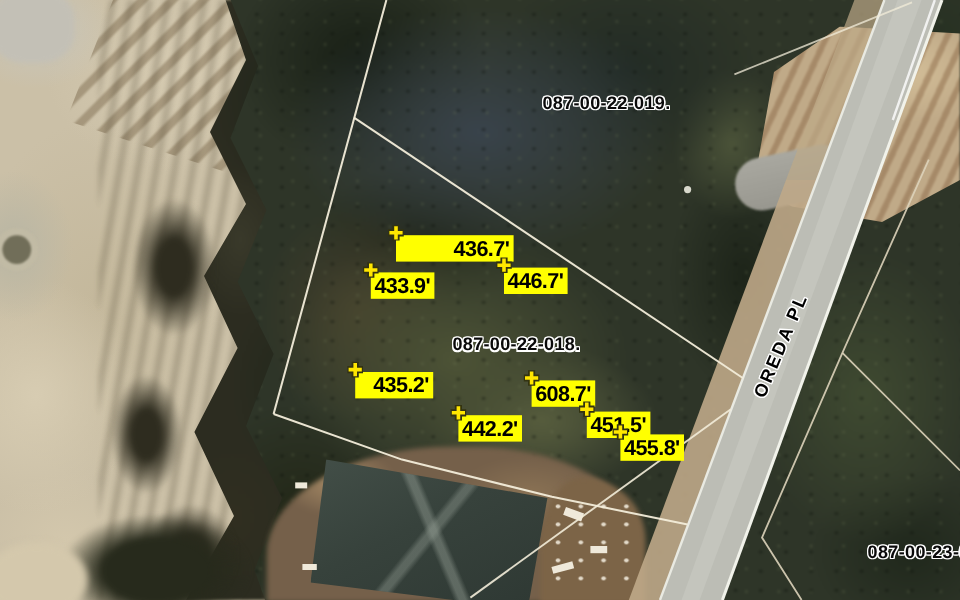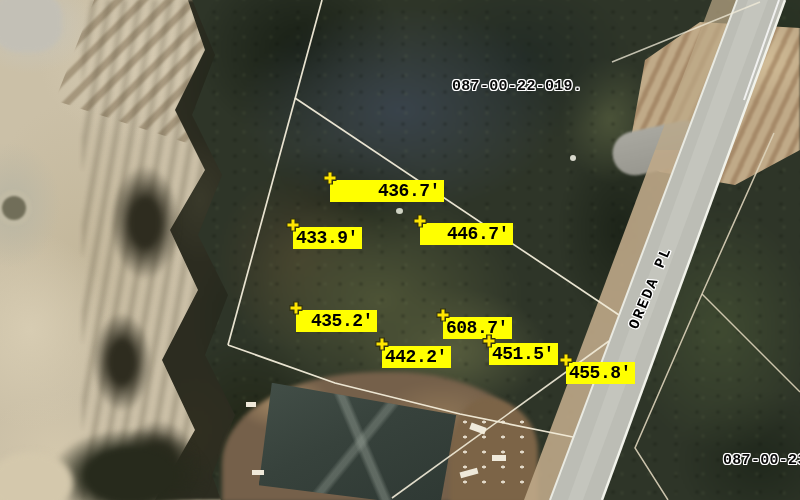--- a/index.html
+++ b/index.html
@@ -1,18 +1,18 @@
 <!DOCTYPE html>
 <html><head>
 <meta charset="utf-8">
 <style>
   html,body{margin:0;padding:0;background:#222;}
   #map{
     position:relative;width:800px;height:500px;overflow:hidden;
-    font-family:Liberation Mono, monospace;
+    font-family:Liberation Sans, sans-serif;
     background-color:#cbc0a7;
     background-image:
       radial-gradient(90px 70px at 30px 25px,#c8c6bc,transparent 70%),
       radial-gradient(70px 90px at 12px 205px,#bdb8a4 20%,transparent 70%),
       radial-gradient(120px 140px at 30px 330px,#d7ccb2,transparent 70%),
       radial-gradient(100px 80px at 55px 450px,#d3c7ac,transparent 70%),
       radial-gradient(160px 120px at 150px 60px,#d5cab1,transparent 70%),
       radial-gradient(140px 200px at 80px 250px,#c4b89c,transparent 75%);
     background-repeat:no-repeat;
   }
@@ -101,23 +101,23 @@
     text-shadow:-1px -1px 0 #fff,1px -1px 0 #fff,-1px 1px 0 #fff,1px 1px 0 #fff,0 -1px 0 #fff,0 1px 0 #fff,-1px 0 0 #fff,1px 0 0 #fff;}
   .parcel-019{left:452px;top:78px;}
   .parcel-018{left:377px;top:279px;}
   .parcel-023{left:723px;top:452px;}
   .road-label{left:651px;top:288px;transform:translate(-50%,-50%) rotate(-67deg);
     font-weight:bold;font-size:15px;letter-spacing:2px;color:#000;white-space:nowrap;
     text-shadow:-1px -1px 0 #fff,1px -1px 0 #fff,-1px 1px 0 #fff,1px 1px 0 #fff,0 -1px 0 #fff,0 1px 0 #fff,-1px 0 0 #fff,1px 0 0 #fff;}
   .elev{background:#ffff00;color:#000;font-weight:bold;font-size:18px;line-height:20px;
     padding:1px 4px 1px 3px;white-space:nowrap;letter-spacing:-.5px;}
   .elev .marker{left:-8px;top:-10px;}
-  .e0{left:330px;top:180px;padding-left:48px;} .e1{left:293px;top:227px;} .e2{left:420px;top:223px;}
+  .e0{left:330px;top:196px;padding-left:48px;} .e1{left:309px;top:227px;} .e2{left:420px;top:223px;}
   .e3{left:296px;top:310px;} .e4{left:382px;top:346px;} .e5{left:443px;top:317px;}
-  .e6{left:489px;top:343px;} .e7{left:566px;top:362px;}
+  .e6{left:489px;top:343px;} .e7{left:517px;top:362px;}
 </style>
 </head>
 <body>
 
 <div id="map">
 
   <div class="tl-gray"></div>
   <div class="stripes"></div>
   <div class="shadow-streaks"></div>
   <div class="dark-circle"></div>
@@ -153,20 +153,21 @@
     <line x1="322" y1="0" x2="228" y2="345" stroke="#f3edda" stroke-width="1.7" opacity="0.95"></line>
     <line x1="295" y1="98" x2="619" y2="315" stroke="#f3edda" stroke-width="1.7" opacity="0.95"></line>
     <polyline points="228,345 335,383 460,414 573,437" fill="none" stroke="#f3edda" stroke-width="1.7" opacity="0.95"></polyline>
     <line x1="392" y1="498" x2="609" y2="341" stroke="#f3edda" stroke-width="1.6" opacity="0.9"></line>
     <line x1="760" y1="2" x2="612" y2="62" stroke="#f3edda" stroke-width="1.5" opacity="0.75"></line>
     <polyline points="774,133 702,294 635,448 668,500" fill="none" stroke="#ddd3ba" stroke-width="1.5" opacity="0.9"></polyline>
     <line x1="702" y1="294" x2="800" y2="392" stroke="#ddd3ba" stroke-width="1.5" opacity="0.9"></line>
   </svg>
 
   <div class="parcel-label parcel-019">087-00-22-019.</div>
+  <div class="parcel-label parcel-018">087-00-22-018.</div>
   <div class="parcel-label parcel-023">087-00-23-00</div>
 
   <div class="road-label">OREDA PL</div>
 
   <div class="elev e0">
     <svg class="marker" width="16" height="16">
       <path d="M8 1.5 V14.5 M1.5 8 H14.5" stroke="#333311" stroke-width="6"></path>
       <path d="M8 2.5 V13.5 M2.5 8 H13.5" stroke="#ffe600" stroke-width="3"></path>
     </svg>
     <span style="position:static;">436.7'</span>
@@ -176,21 +177,21 @@
       <path d="M8 1.5 V14.5 M1.5 8 H14.5" stroke="#333311" stroke-width="6"></path>
       <path d="M8 2.5 V13.5 M2.5 8 H13.5" stroke="#ffe600" stroke-width="3"></path>
     </svg>
     <span style="position:static;">433.9'</span>
   </div>
   <div class="elev e2">
     <svg class="marker" width="16" height="16">
       <path d="M8 1.5 V14.5 M1.5 8 H14.5" stroke="#333311" stroke-width="6"></path>
       <path d="M8 2.5 V13.5 M2.5 8 H13.5" stroke="#ffe600" stroke-width="3"></path>
     </svg>
-    <span style="position:static;margin-left:24px;">446.7'</span>
+    <span style="position:static;">446.7'</span>
   </div>
   <div class="elev e3">
     <svg class="marker" width="16" height="16">
       <path d="M8 1.5 V14.5 M1.5 8 H14.5" stroke="#333311" stroke-width="6"></path>
       <path d="M8 2.5 V13.5 M2.5 8 H13.5" stroke="#ffe600" stroke-width="3"></path>
     </svg>
     <span style="position:static;margin-left:12px;">435.2'</span>
   </div>
   <div class="elev e4">
     <svg class="marker" width="16" height="16">

